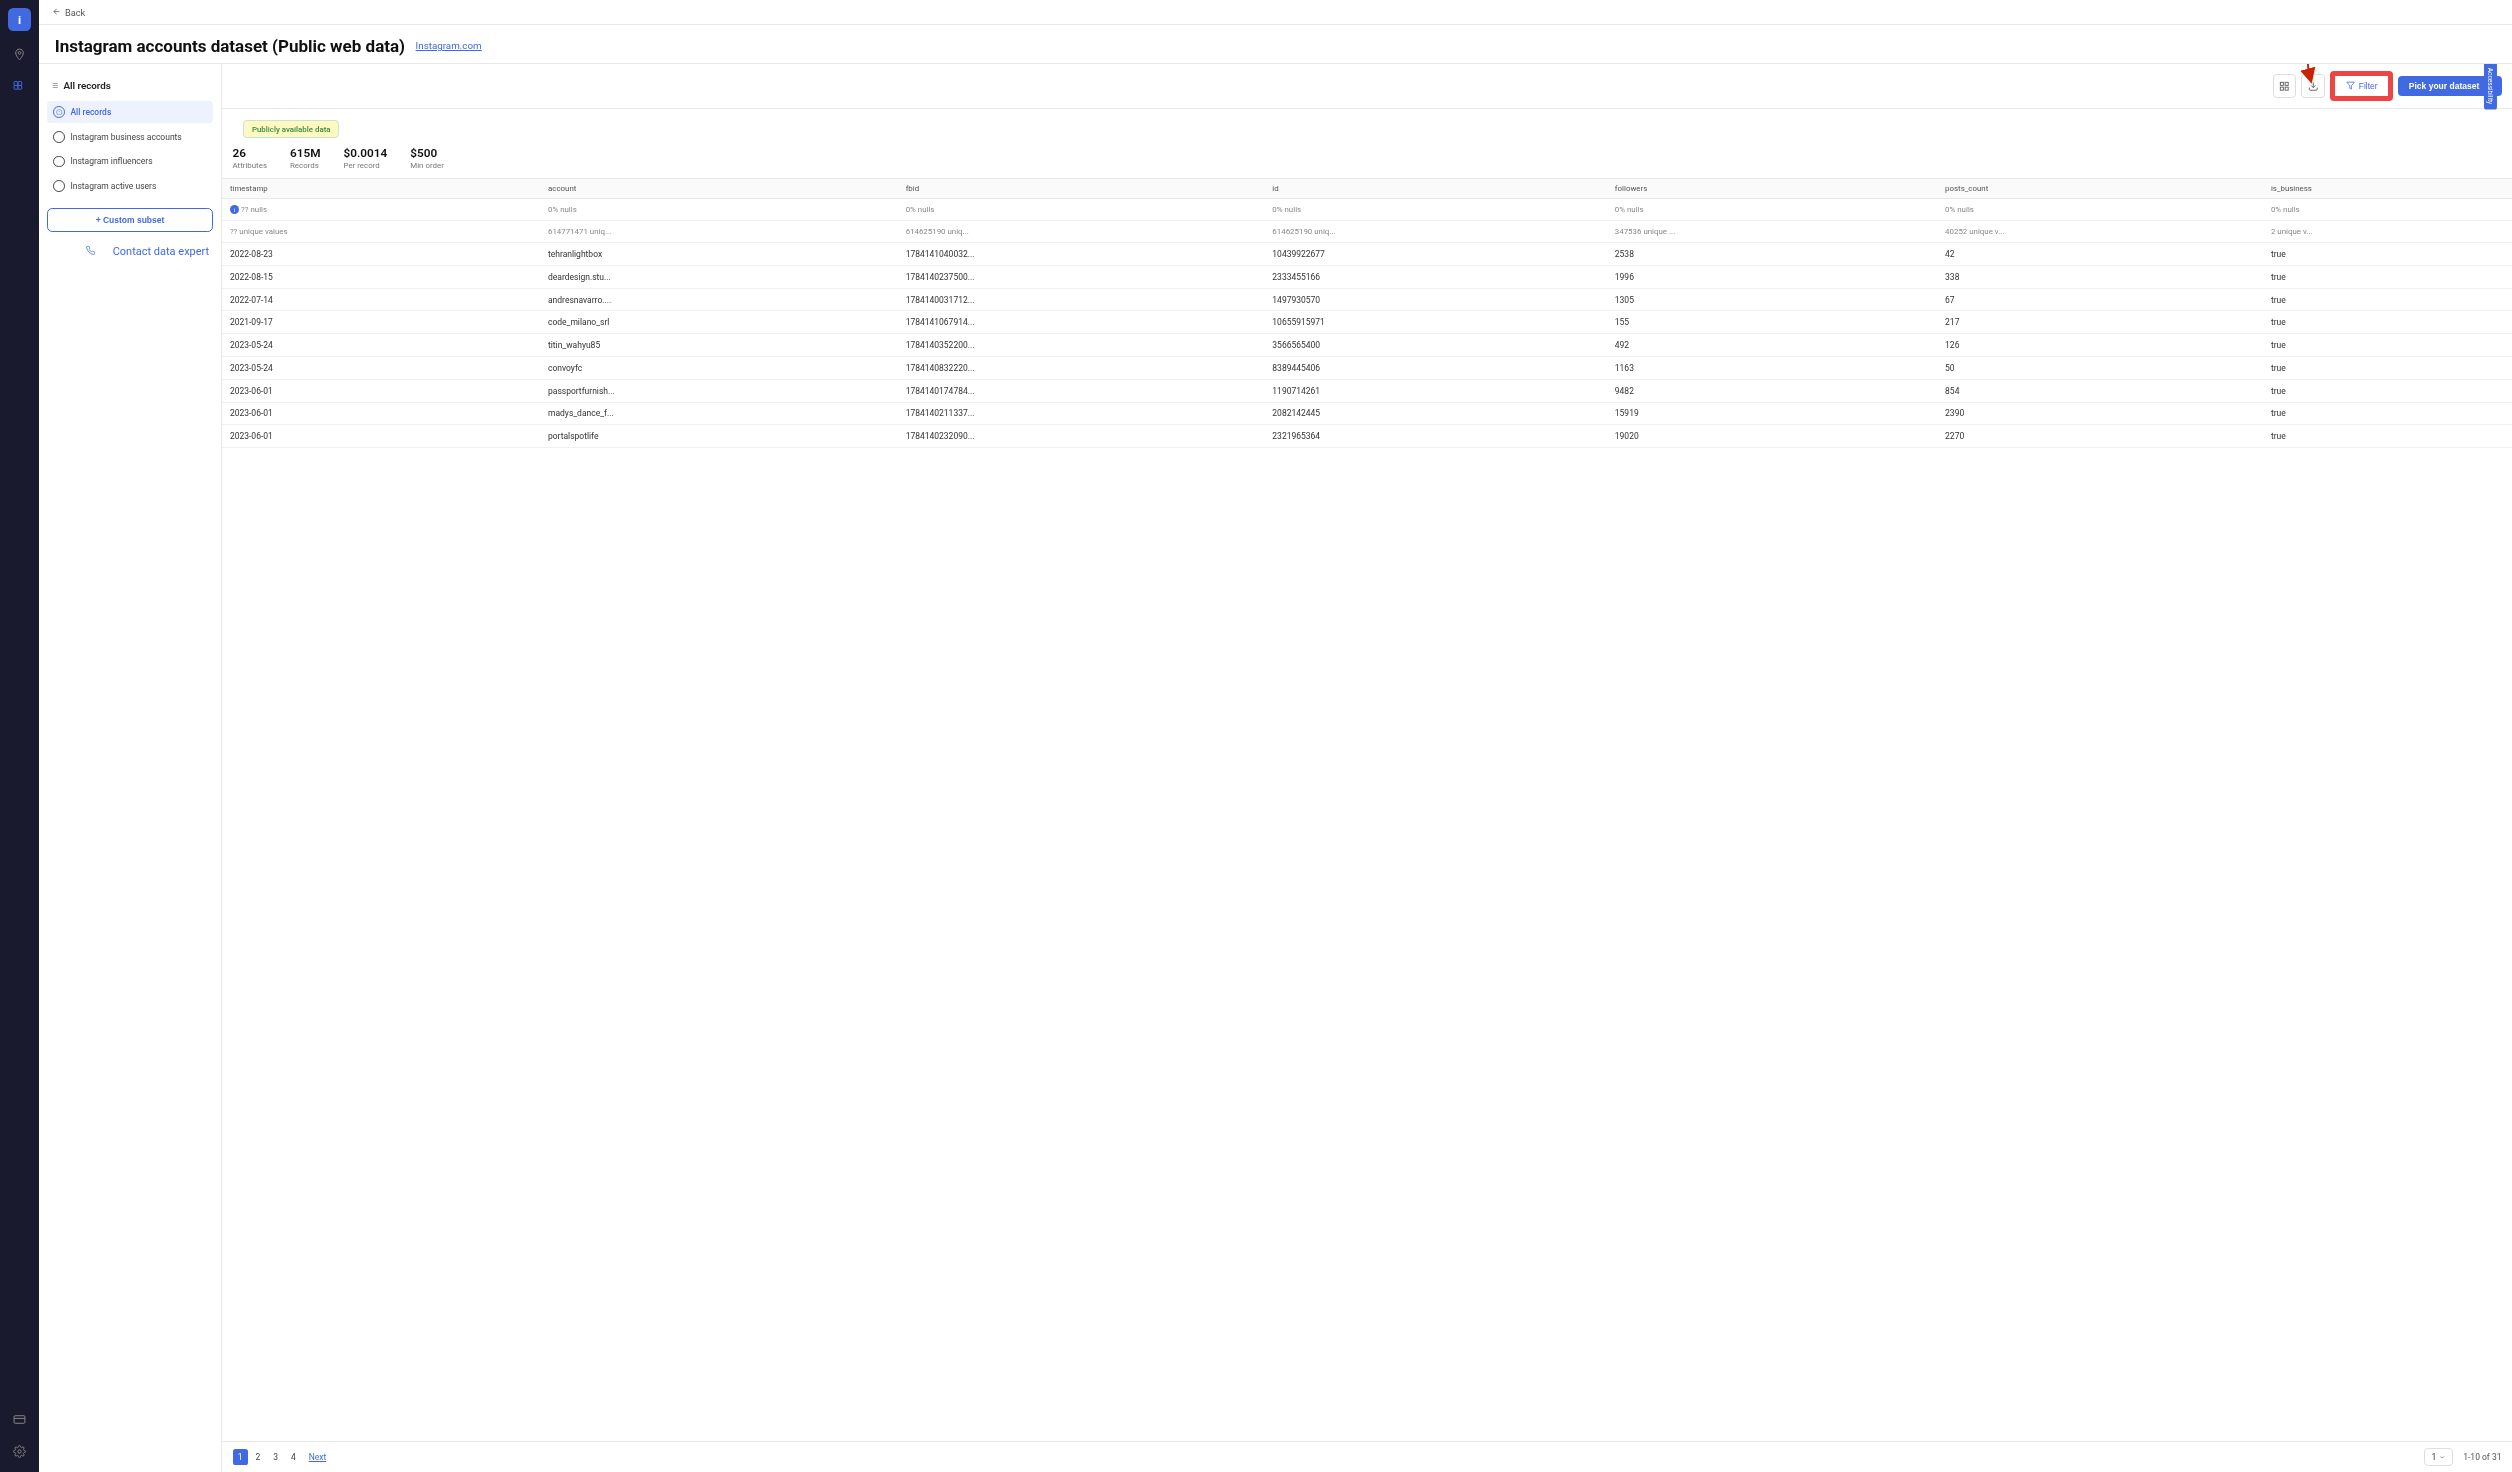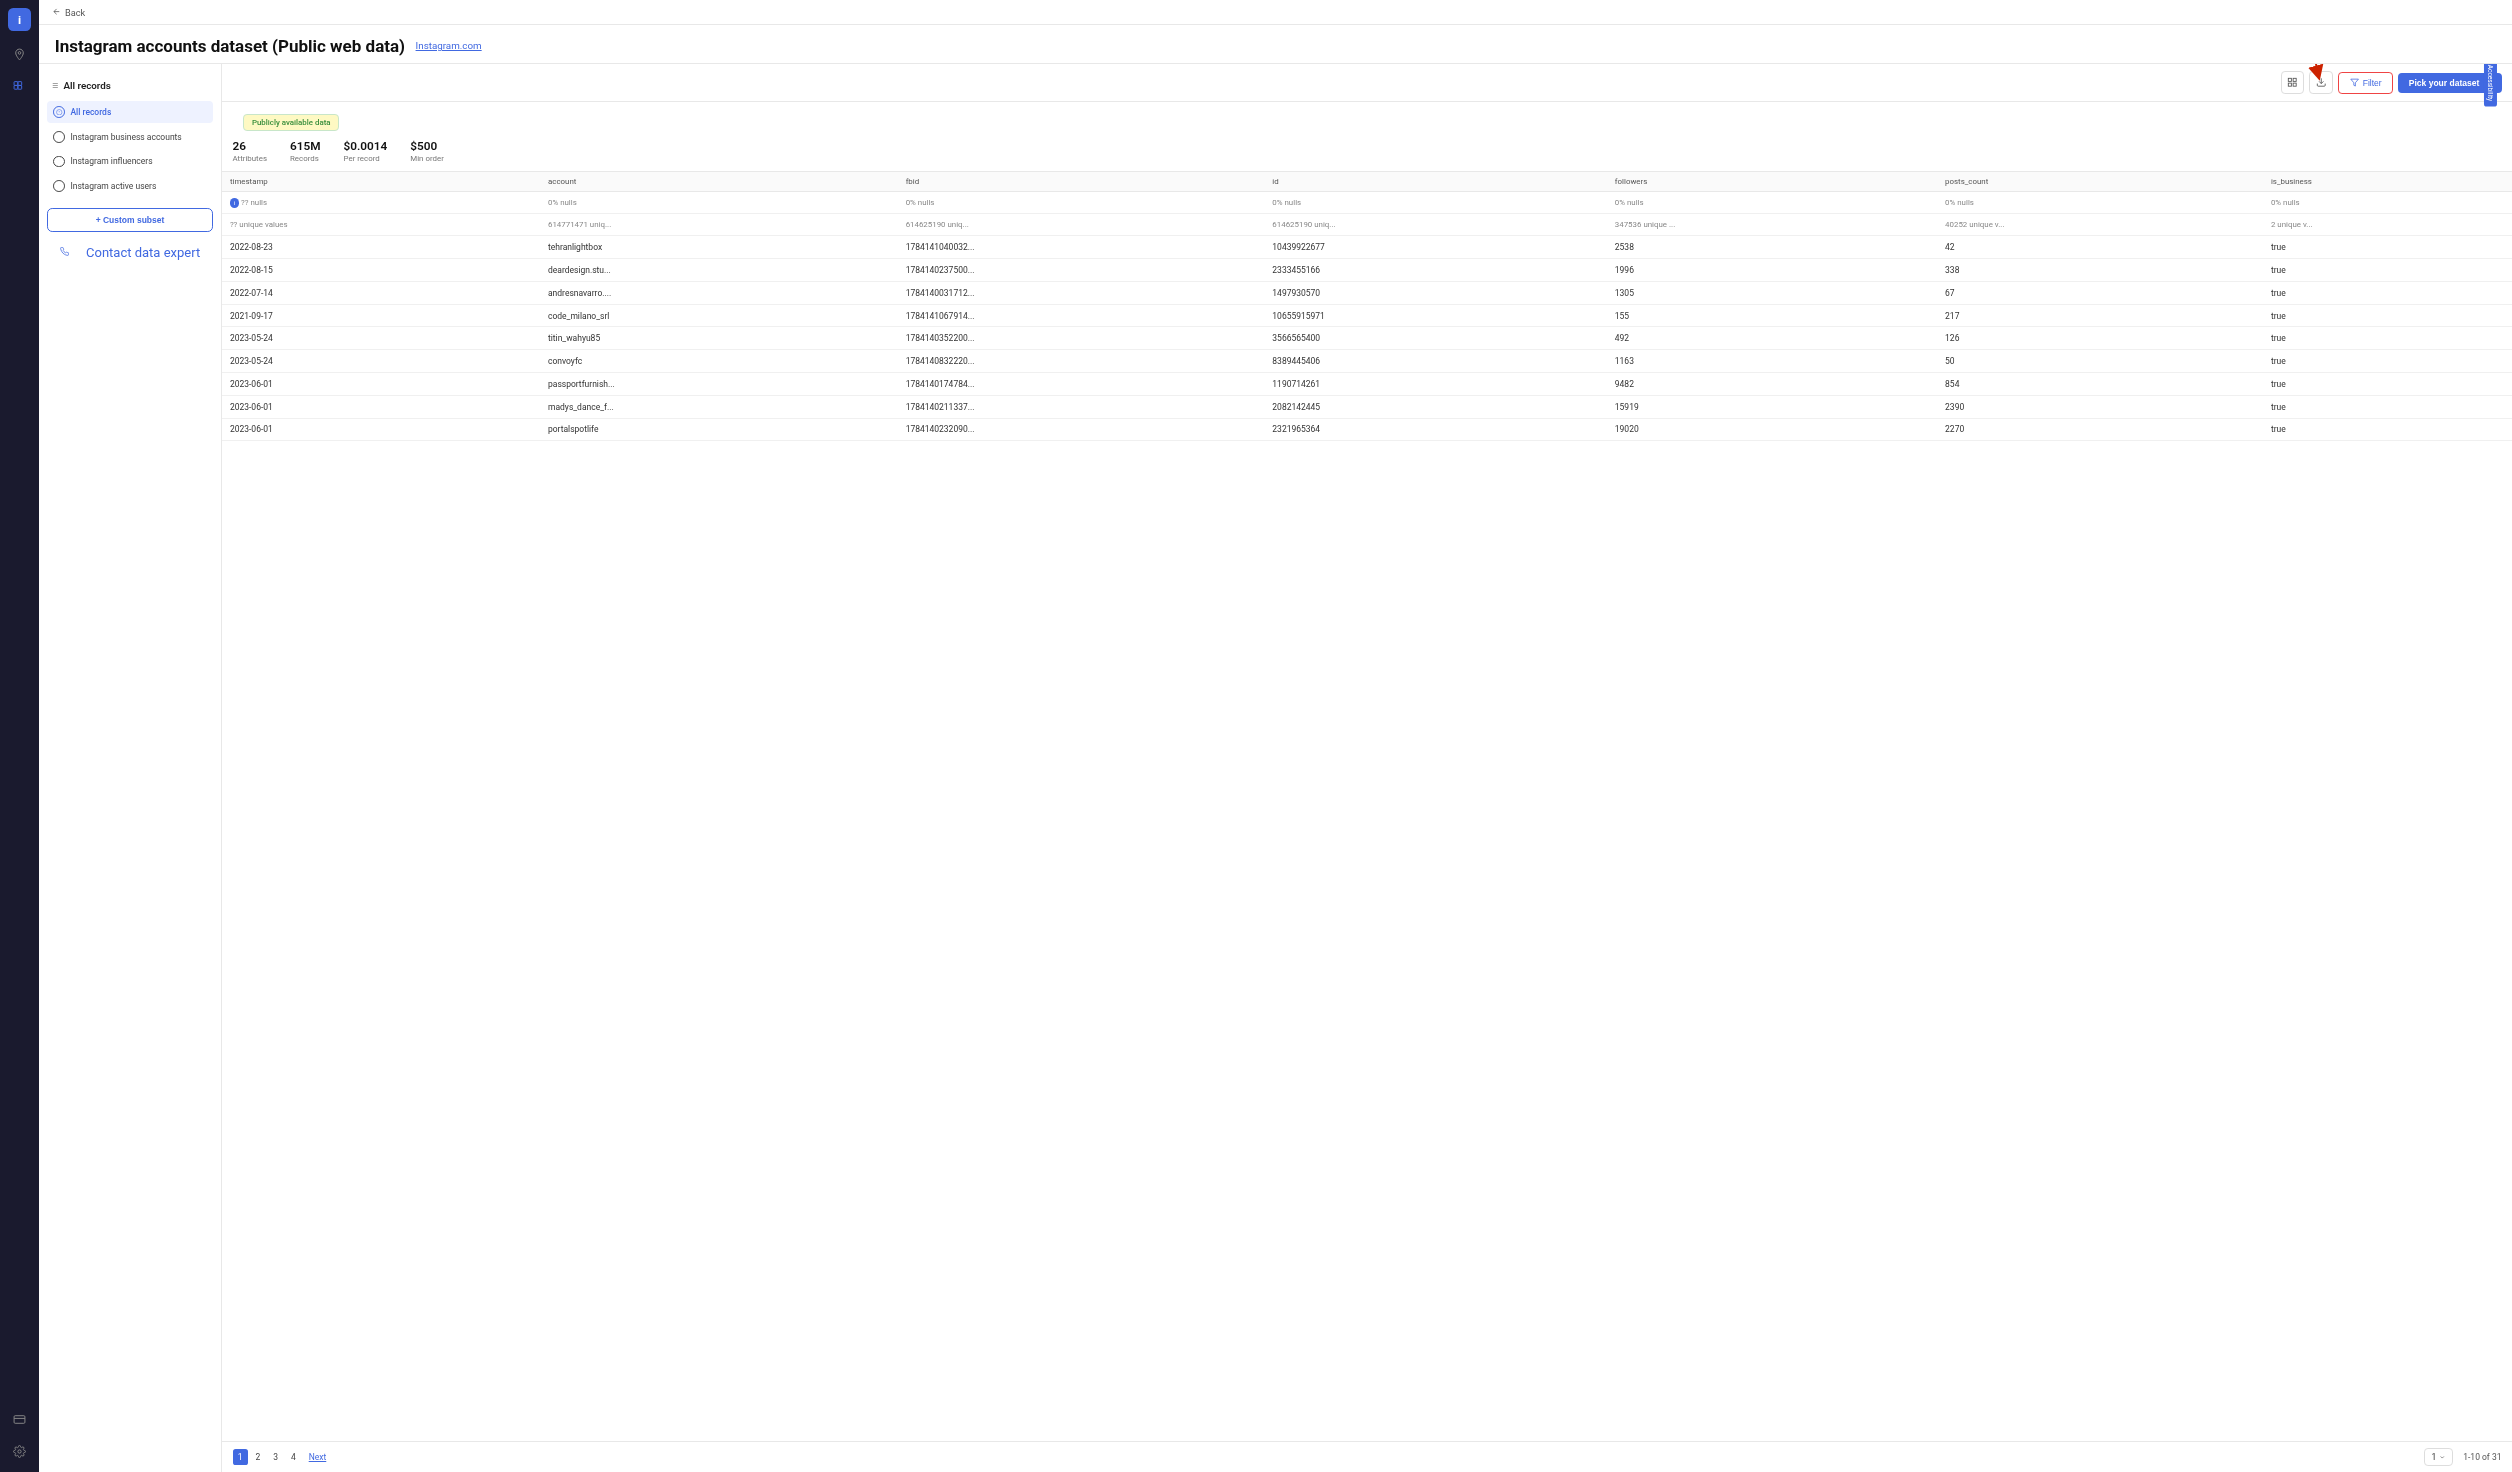--- a/index.html
+++ b/index.html
@@ -33,30 +33,30 @@
     .panel-header { display: flex; align-items: center; gap: 5.2px; font-size: 9.8px; font-weight: 600; color: #222; padding: 3.9px 5.2px; margin-bottom: 2.6px; }
     .panel-header-icon { color: #888; font-size: 10.5px; }
 
     .nav-item { display: flex; align-items: center; gap: 5.2px; padding: 5.2px 6.5px; border-radius: 3.9px; cursor: pointer; color: #444; font-size: 8.5px; }
     .nav-item.active { background: #eef2ff; color: #4169e1; font-weight: 500; }
     .nav-item-icon { width: 11.8px; height: 11.8px; border-radius: 50%; border: 1px solid currentColor; display: flex; align-items: center; justify-content: center; flex-shrink: 0; }
     .nav-item.active .nav-item-icon { border-color: #4169e1; background: #eef2ff; }
 
     .custom-subset-btn { margin-top: 7.9px; padding: 5.9px 10.5px; border: 1.3px solid #4169e1; border-radius: 5.2px; color: #4169e1; background: white; font-size: 8.5px; font-weight: 600; cursor: pointer; display: flex; align-items: center; gap: 3.9px; justify-content: center; }
 
-    .contact-expert { margin-top: 6.5px; display: flex; align-items: center; gap: 17px; color: #4169e1; font-size: 13px; cursor: pointer; justify-content: center; padding: 3.9px; }
+    .contact-expert { margin-top: 6.5px; display: flex; align-items: center; gap: 17px; color: #4169e1; font-size: 11px; cursor: pointer; justify-content: flex-end; padding: 3.9px; }
 
     
     .right-panel { flex: 1; display: flex; flex-direction: column; overflow: hidden; }
 
     
     .toolbar { padding: 6.5px 10.5px; display: flex; align-items: center; justify-content: flex-end; gap: 5.2px; border-bottom: 0.7px solid #e8e8e8; position: relative; }
     .toolbar-spacer { flex: 1; }
     .icon-btn { width: 23.6px; height: 23.6px; border: 0.7px solid #ddd; border-radius: 3.9px; display: flex; align-items: center; justify-content: center; cursor: pointer; color: #555; background: white; }
-    .filter-btn { display: flex; align-items: center; gap: 3.9px; padding: 5.2px 10.5px; border: 1px solid #ef4444; border-radius: 3.9px; color: #4169e1; background: white; font-size: 8.5px; font-weight: 500; cursor: pointer; }
+    .filter-btn { display: flex; align-items: center; gap: 3.9px; padding: 5.2px 10.5px; border: 5px solid #ef4444; border-radius: 3.9px; color: #4169e1; background: white; font-size: 8.5px; font-weight: 500; cursor: pointer; }
     .pick-dataset-btn { display: flex; align-items: flex-start; gap: 3.9px; padding: 5.2px 10.5px; border-radius: 3.9px; color: white; background: #4169e1; font-size: 8.5px; font-weight: 600; cursor: pointer; border: none; }
     .accessibility-tab { position: absolute; right: -1.3px; top: 50%; transform: translateY(-50%) rotate(90deg); background: #4169e1; color: white; font-size: 6.5px; padding: 2.6px 5.2px; border-radius: 2.6px; cursor: pointer; writing-mode: horizontal-tb; white-space: nowrap; }
 
     
     .public-badge { display: inline-flex; align-items: center; padding: 3.3px 7.9px; background: #fef9c3; color: #388e3c; border-radius: 3.9px; font-size: 7.9px; font-weight: 500; margin: 6.5px 10.5px 0 10.5px; align-self: flex-start; border: 0.7px solid #c8e6c9; }
 
     
     .stats-row { display: flex; gap: 23px; padding: 7.9px 10.5px 7.9px 10.5px; border-bottom: 0.7px solid #e8e8e8; }
     .stat-item { display: flex; flex-direction: column; }
     .stat-value { font-size: 11.8px; font-weight: 600; color: #111; }

